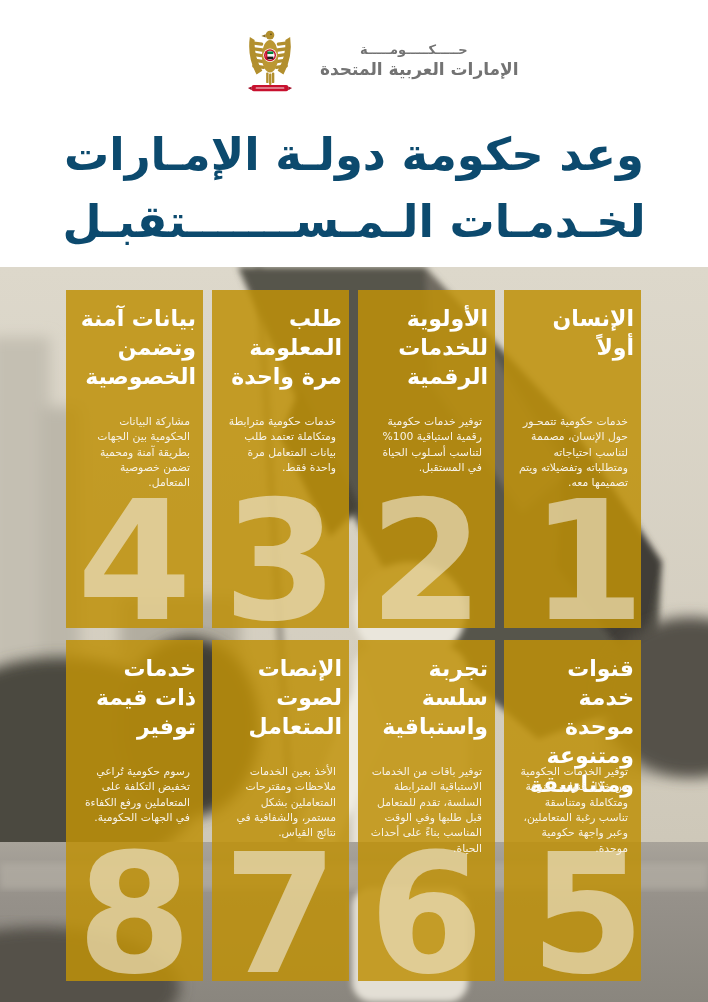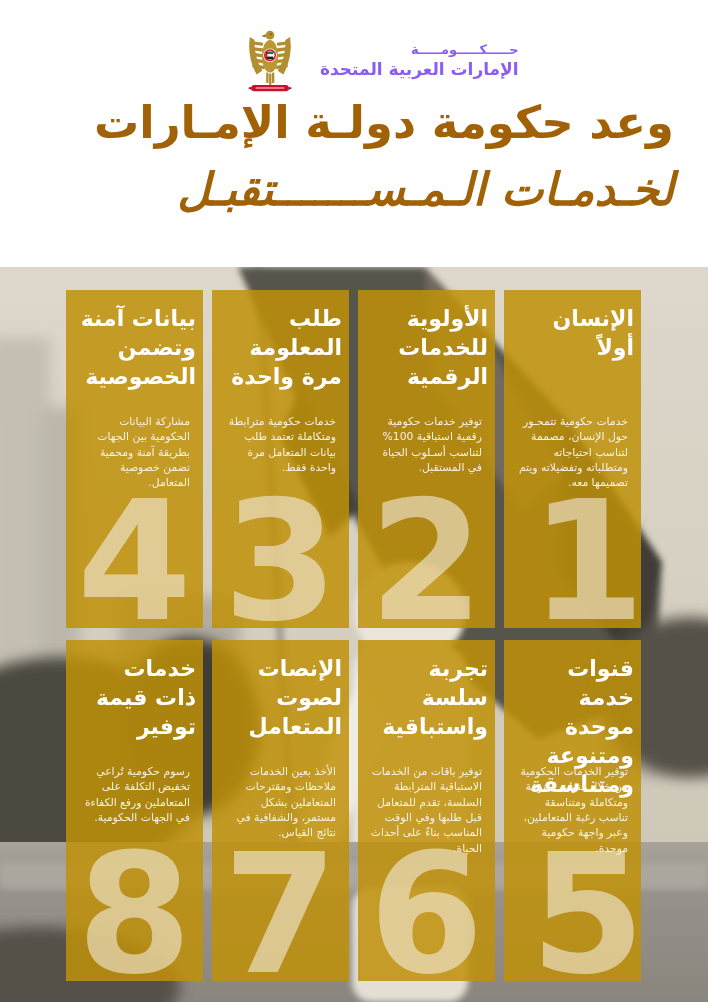--- a/index.html
+++ b/index.html
@@ -7,30 +7,30 @@
   .poster{
     position:relative;width:708px;height:1002px;margin:0 auto;
     background:#ffffff;overflow:hidden;
     font-family:"DejaVu Sans",sans-serif;
   }
   
   .photo{position:absolute;left:0;top:267px;width:708px;height:735px;overflow:hidden;}
   .photo svg{display:block;}
   
   .logo-block{position:absolute;left:246px;top:28px;display:flex;align-items:center;gap:15px;}
-  .gov-text{direction:rtl;text-align:right;color:#8b5cf6;}
+  .gov-text{direction:rtl;text-align:center;color:#737373;}
   .gov-line1{font-size:13px;font-weight:bold;letter-spacing:1px;line-height:1.1;}
   .gov-line2{font-size:17px;font-weight:bold;line-height:1.35;margin-left:11px;}
   
   .main-title{
-    position:absolute;left:34px;right:34px;top:100px;
-    direction:rtl;color:#a16207;font-weight:bold;
+    position:absolute;left:34px;right:34px;top:132px;
+    direction:rtl;text-align:center;color:#0c4a6e;font-weight:bold;
   }
   .main-title .t1{font-size:45px;line-height:1.0;}
-  .main-title .t2{font-size:45px;line-height:1.0;margin-top:22px;font-style:italic;}
+  .main-title .t2{font-size:45px;line-height:1.0;margin-top:22px;}
   
   .cards-row{
     position:absolute;left:66px;width:575px;
     display:grid;grid-template-columns:repeat(4,137px);column-gap:9px;
     direction:rtl;
   }
   .row1{top:290px;height:338px;}
   .row2{top:640px;height:341px;}
   .card{
     position:relative;height:100%;

